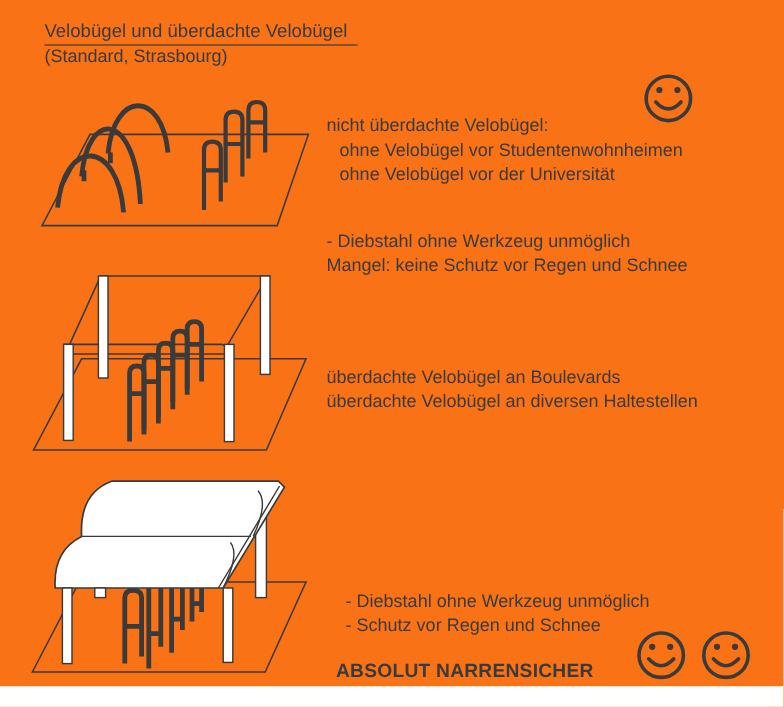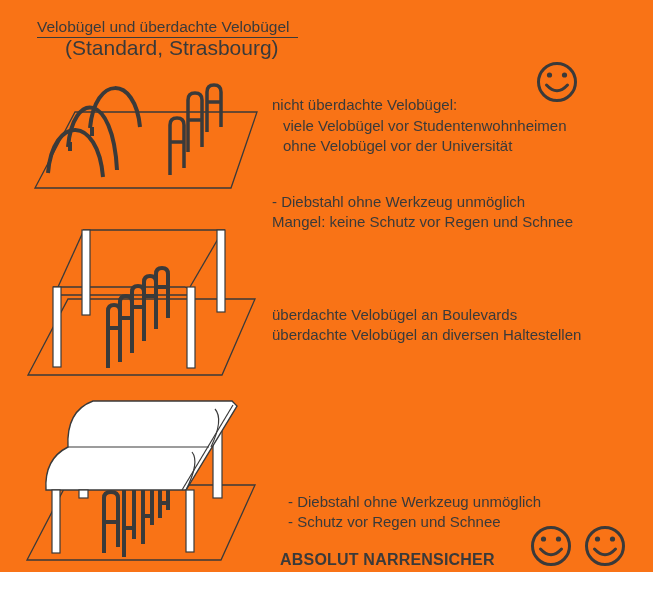--- a/index.html
+++ b/index.html
@@ -2,21 +2,21 @@
 <html><head>
 <meta charset="utf-8">
 <style>
   html,body{margin:0;padding:0;background:#fff;}
   .canvas{
     position:relative;width:653px;height:572px;background:#f97316;overflow:hidden;
     font-family:"Liberation Sans","DejaVu Sans",sans-serif;color:#3a3a3a;
   }
   .t{position:absolute;font-size:15px;line-height:19px;white-space:nowrap;}
   .title-main{font-size:15.5px;border-bottom:1.4px solid #3a3a3a;padding:0 8px 2px 0;}
-  .title-sub{font-size:21px;margin-left:28px;}
+  .title-sub{font-size:15px;}
   .conclusion{font-weight:bold;font-size:16px;letter-spacing:0.2px;text-align:right;}
   svg{position:absolute;overflow:visible;}
   .ink{stroke:#3a3a3a;fill:none;}
 </style>
 </head>
 <body>
 
 <div class="canvas">
 
   <div class="t" style="left:37px;top:17px;">
@@ -80,21 +80,21 @@
     </g>
     <g class="ink" stroke-width="4">
       <path d="M 79,158 V 103 Q 79,97 86,97 Q 93,97 93,103 V 152 M 79,127 H 93"></path>
       <path d="M 99,95 V 162 M 109,95 V 144 M 99,133 H 109"></path>
       <path d="M 118,95 V 149 M 127,95 V 130 M 118,121 H 127"></path>
       <path d="M 135,95 V 123 M 143,95 V 115 M 135,108 H 143"></path>
     </g>
   </svg>
 
   <div class="t" style="left:272px;top:95px;">nicht überdachte Velobügel:</div>
-  <div class="t" style="left:283px;top:116px;">viele Velobügel vor Studentenwohnheimen</div>
+  <div class="t" style="left:283px;top:116px;">ohne Velobügel vor Studentenwohnheimen</div>
   <div class="t" style="left:283px;top:136px;">ohne Velobügel vor der Universität</div>
 
   <div class="t" style="left:272px;top:192px;">- Diebstahl ohne Werkzeug unmöglich</div>
   <div class="t" style="left:272px;top:212px;text-align:right;">Mangel: keine Schutz vor Regen und Schnee</div>
 
   <div class="t" style="left:272px;top:305px;">überdachte Velobügel an Boulevards</div>
   <div class="t" style="left:272px;top:325px;">überdachte Velobügel an diversen Haltestellen</div>
 
   <div class="t" style="left:288px;top:492px;">- Diebstahl ohne Werkzeug unmöglich</div>
   <div class="t" style="left:288px;top:512px;">- Schutz vor Regen und Schnee</div>

